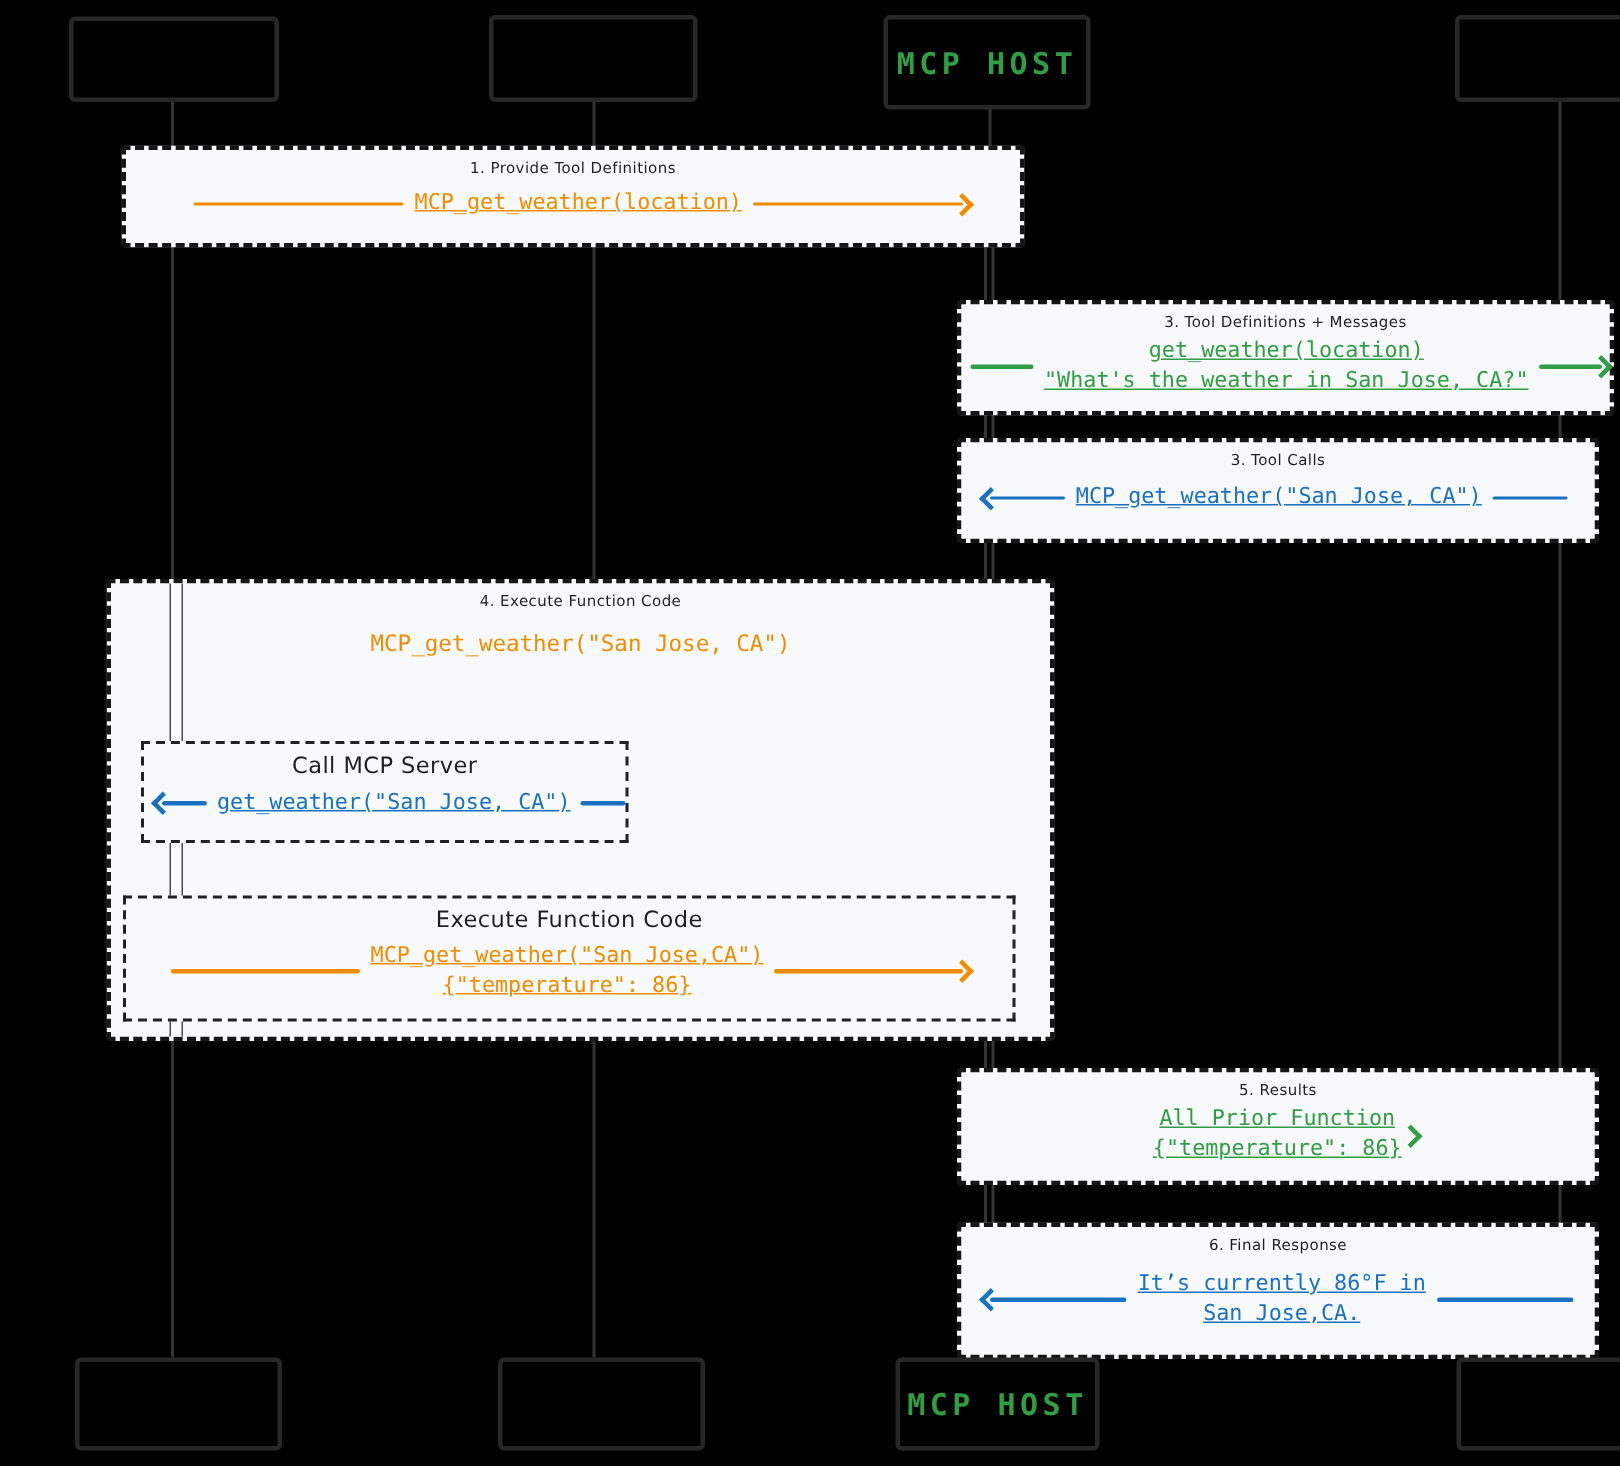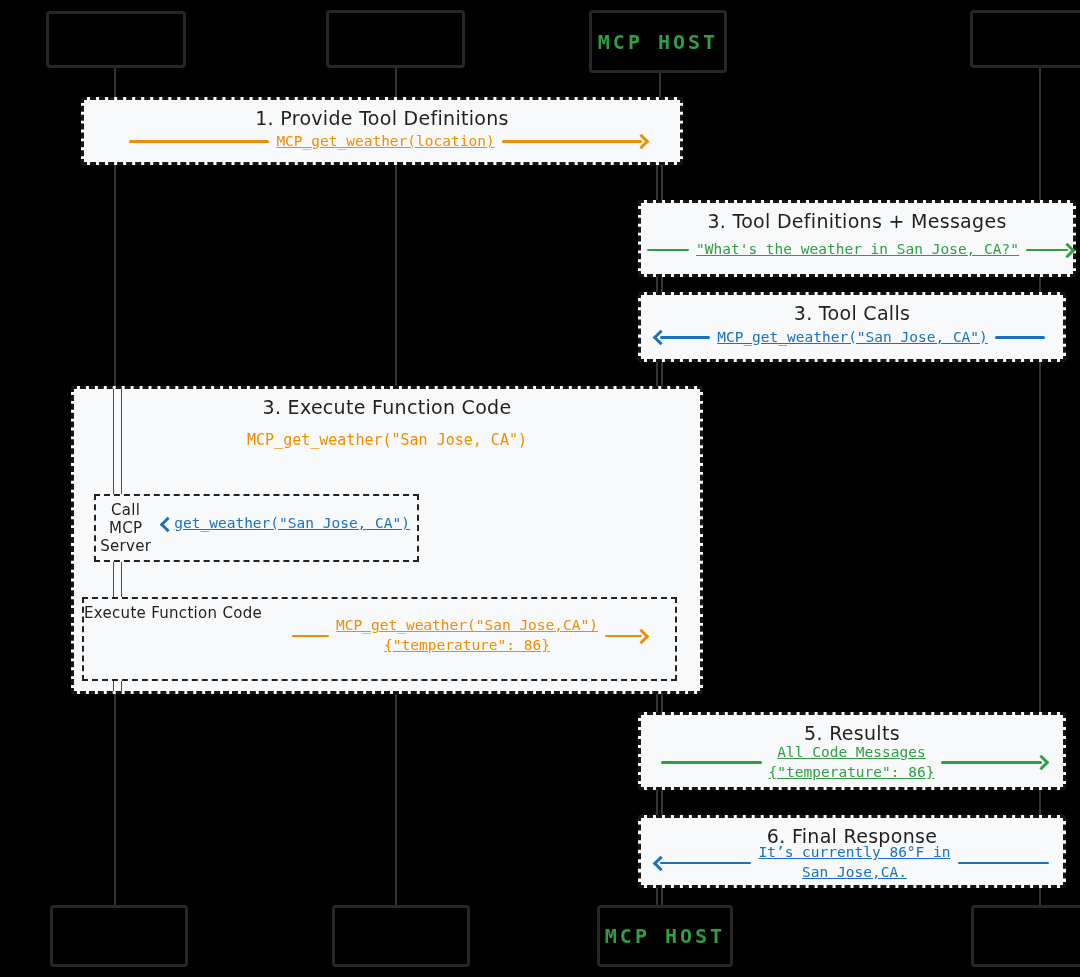--- a/index.html
+++ b/index.html
@@ -13,40 +13,40 @@
   
   .participant{position:absolute;box-sizing:border-box;background:#000;
                border:3.5px solid var(--participant-border,#272727);border-radius:4px;
                display:flex;align-items:center;justify-content:center;}
   .participant .plabel{font-family:"DejaVu Sans Mono",monospace;font-weight:bold;font-size:20px;
                        letter-spacing:3px;color:var(--green,#2f9e44);}
   
   .msgbox{position:absolute;box-sizing:border-box;background:var(--box-fill,#f8f9fa);
           border:3px dashed var(--stroke,#161616);border-radius:2px;
           display:flex;flex-direction:column;}
-  .msgbox .title{text-align:center;color:var(--title-text,#1f1f1f);font-size:19px;
+  .msgbox .title{text-align:center;color:var(--title-text,#1f1f1f);font-size:10px;
                  padding-top:7px;letter-spacing:.3px;}
   .arrow{display:flex;align-items:center;flex:1;min-height:0;text-decoration:underline;}
   .arrow .line{flex:1;height:2.5px;background:currentColor;border-radius:2px;}
   .arrow .label{display:flex;flex-direction:column;text-align:center;margin:0 7px;
                 font-family:"DejaVu Sans Mono",monospace;font-size:14.5px;line-height:1.35;
                 white-space:nowrap;}
   .chev{flex:none;width:11px;height:11px;box-sizing:border-box;}
   .chev.r{border-top:3px solid currentColor;border-right:3px solid currentColor;
           transform:rotate(45deg);margin-left:-6px;}
   .chev.l{border-bottom:3px solid currentColor;border-left:3px solid currentColor;
           transform:rotate(45deg);margin-right:-6px;}
   .c-orange{color:var(--orange,#f08c00);}
   .c-green{color:var(--green,#2f9e44);}
   .c-blue{color:var(--blue,#1971c2);}
   
   .codecenter{text-align:center;font-family:"DejaVu Sans Mono",monospace;font-size:15px;
               margin-top:13px;}
   .innerbox{position:absolute;box-sizing:border-box;background:var(--box-fill,#f8f9fa);
-            border:2.5px dashed var(--inner-stroke,#222222);display:flex;flex-direction:row;}
+            border:2.5px dashed var(--inner-stroke,#222222);display:flex;flex-direction:column;}
   .innerbox .title{font-size:15px;padding-top:5px;}
   .exec-activation{position:absolute;left:39px;top:0;height:100%;width:9px;box-sizing:border-box;
                    background:var(--box-fill,#f8f9fa);
                    border-left:1.5px solid #4a4a4a;border-right:1.5px solid #4a4a4a;}
 </style>
 </head>
 <body>
 
 <div class="stage">
 
@@ -79,20 +79,21 @@
       <div class="line"></div>
       <div class="chev r"></div>
     </div>
   </div>
 
   <div class="msgbox" style="left:600px;top:200px;width:438px;height:77px;">
     <div class="title">3. Tool Definitions + Messages</div>
     <div class="arrow c-green" style="padding:0 0 6px 6px;">
       <div class="line"></div>
       <div class="label">
+        <span>get_weather(location)</span>
         <span>"What's the weather in San Jose, CA?"</span>
       </div>
       <div class="line"></div>
       <div class="chev r"></div>
     </div>
   </div>
 
   <div class="msgbox" style="left:600px;top:292px;width:428px;height:70px;">
     <div class="title">3. Tool Calls</div>
     <div class="arrow c-blue" style="padding:0 18px 8px 14px;">
@@ -100,21 +101,21 @@
       <div class="line"></div>
       <div class="label">
         <span>MCP_get_weather("San Jose, CA")</span>
       </div>
       <div class="line"></div>
     </div>
   </div>
 
   <div class="msgbox" style="left:33px;top:386px;width:632px;height:308px;">
     <div class="exec-activation"></div>
-    <div class="title" style="position:relative;">3. Execute Function Code</div>
+    <div class="title" style="position:relative;">4. Execute Function Code</div>
     <div class="codecenter c-orange" style="position:relative;">MCP_get_weather("San Jose, CA")</div>
 
     <div class="innerbox" style="left:20px;top:105px;width:325px;height:68px;">
       <div class="title">Call MCP Server</div>
       <div class="arrow c-blue" style="padding:0 0 8px 7px;">
         <div class="chev l"></div>
         <div class="line"></div>
         <div class="label">
           <span>get_weather("San Jose, CA")</span>
         </div>
@@ -129,34 +130,34 @@
         <div class="label">
           <span>MCP_get_weather("San Jose,CA")</span>
           <span>{"temperature": 86}</span>
         </div>
         <div class="line"></div>
         <div class="chev r"></div>
       </div>
     </div>
   </div>
 
-  <div class="msgbox" style="left:600px;top:712px;width:428px;height:78px;">
+  <div class="msgbox" style="left:600px;top:712px;width:428px;height:78px;align-items:center;">
     <div class="title">5. Results</div>
     <div class="arrow c-green" style="padding:0 16px 6px 20px;">
       <div class="line"></div>
       <div class="label">
-        <span>All Code Messages</span>
+        <span>All Prior Function</span>
         <span>{"temperature": 86}</span>
       </div>
       <div class="line"></div>
       <div class="chev r"></div>
     </div>
   </div>
 
-  <div class="msgbox" style="left:600px;top:815px;width:428px;height:73px;justify-content:center;">
+  <div class="msgbox" style="left:600px;top:815px;width:428px;height:91px;justify-content:center;">
     <div class="title">6. Final Response</div>
     <div class="arrow c-blue" style="padding:0 14px 6px 14px;">
       <div class="chev l"></div>
       <div class="line"></div>
       <div class="label">
         <span>It’s currently 86°F in</span>
         <span>San Jose,CA.</span>
       </div>
       <div class="line"></div>
     </div>

